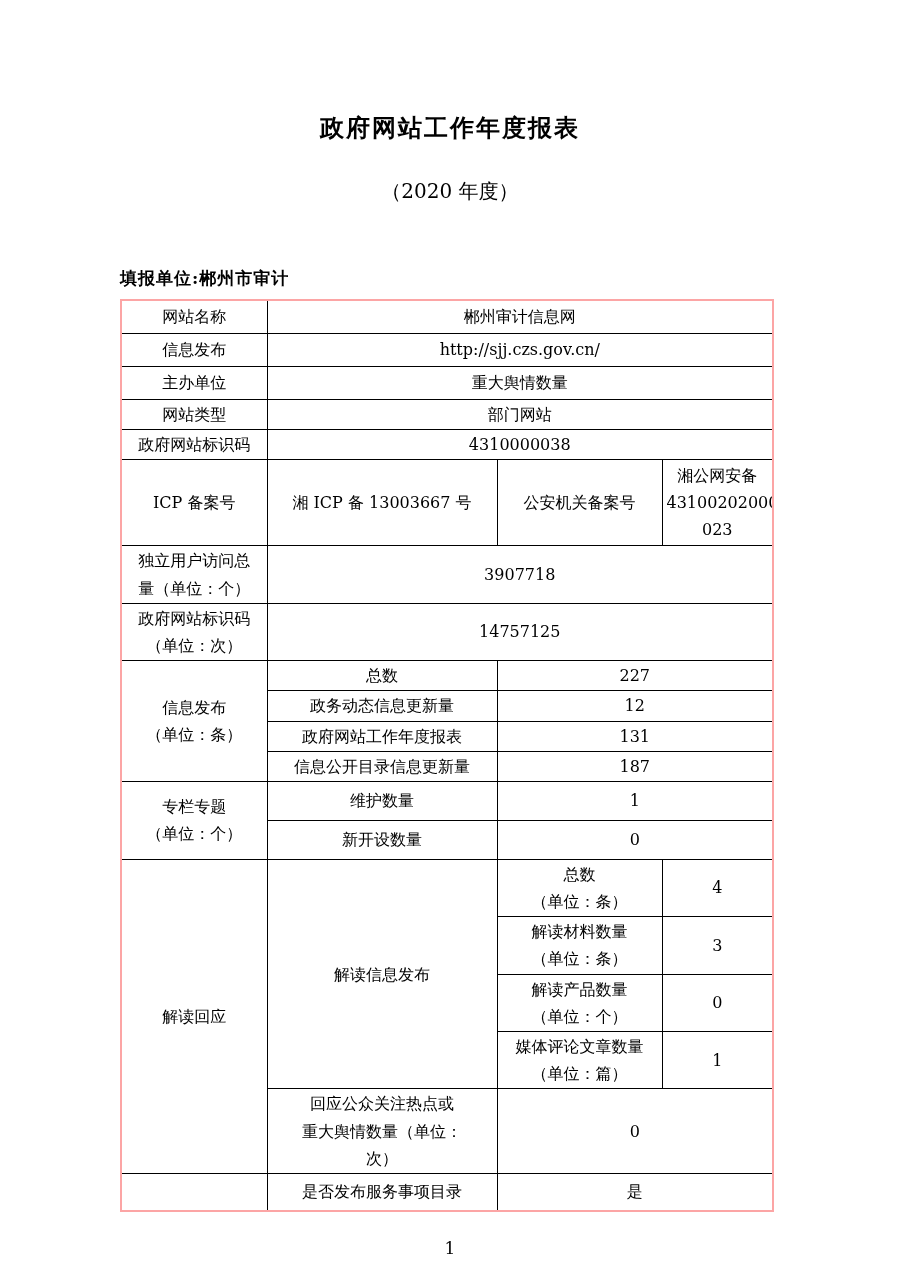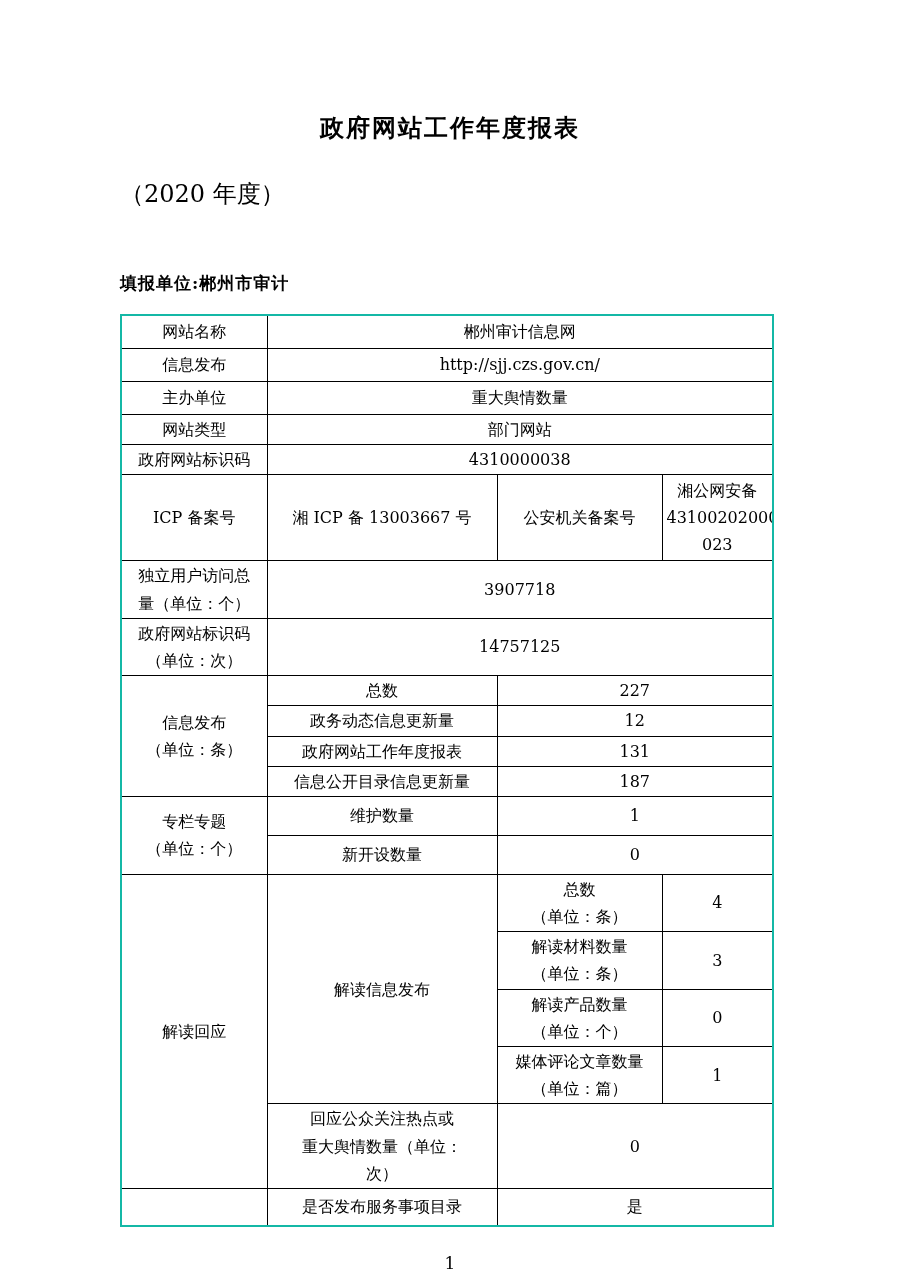--- a/index.html
+++ b/index.html
@@ -17,37 +17,38 @@
   .title{
     font-family:"DejaVu Sans","Liberation Sans",sans-serif;
     font-weight:bold;
     font-size:24px;
     text-align:center;
     letter-spacing:2px;
     margin:0 0 34px 0;
     color:#000;
   }
   .subtitle{
-    font-size:24px;
+    font-size:20px;
+    text-align:center;
     margin-bottom:62px;
     color:#000;
     margin-top:14px;
   }
   .unit-line{
     font-size:17px;
     font-weight:bold;
     color:#000;
-    margin-bottom:19px;
+    margin-bottom:9px;
     letter-spacing:1px;
   }
   table.report{
     border-collapse:collapse;
     table-layout:fixed;
     width:590px;
-    border:2px solid #14b8a6;
+    border:2px solid #fca5a5;
   }
   table.report td{
     border:1px solid #000;
     text-align:center;
     vertical-align:middle;
     font-size:16px;
     line-height:1.7;
     padding:1px 4px;
     white-space:pre-line;
     color:#000;

